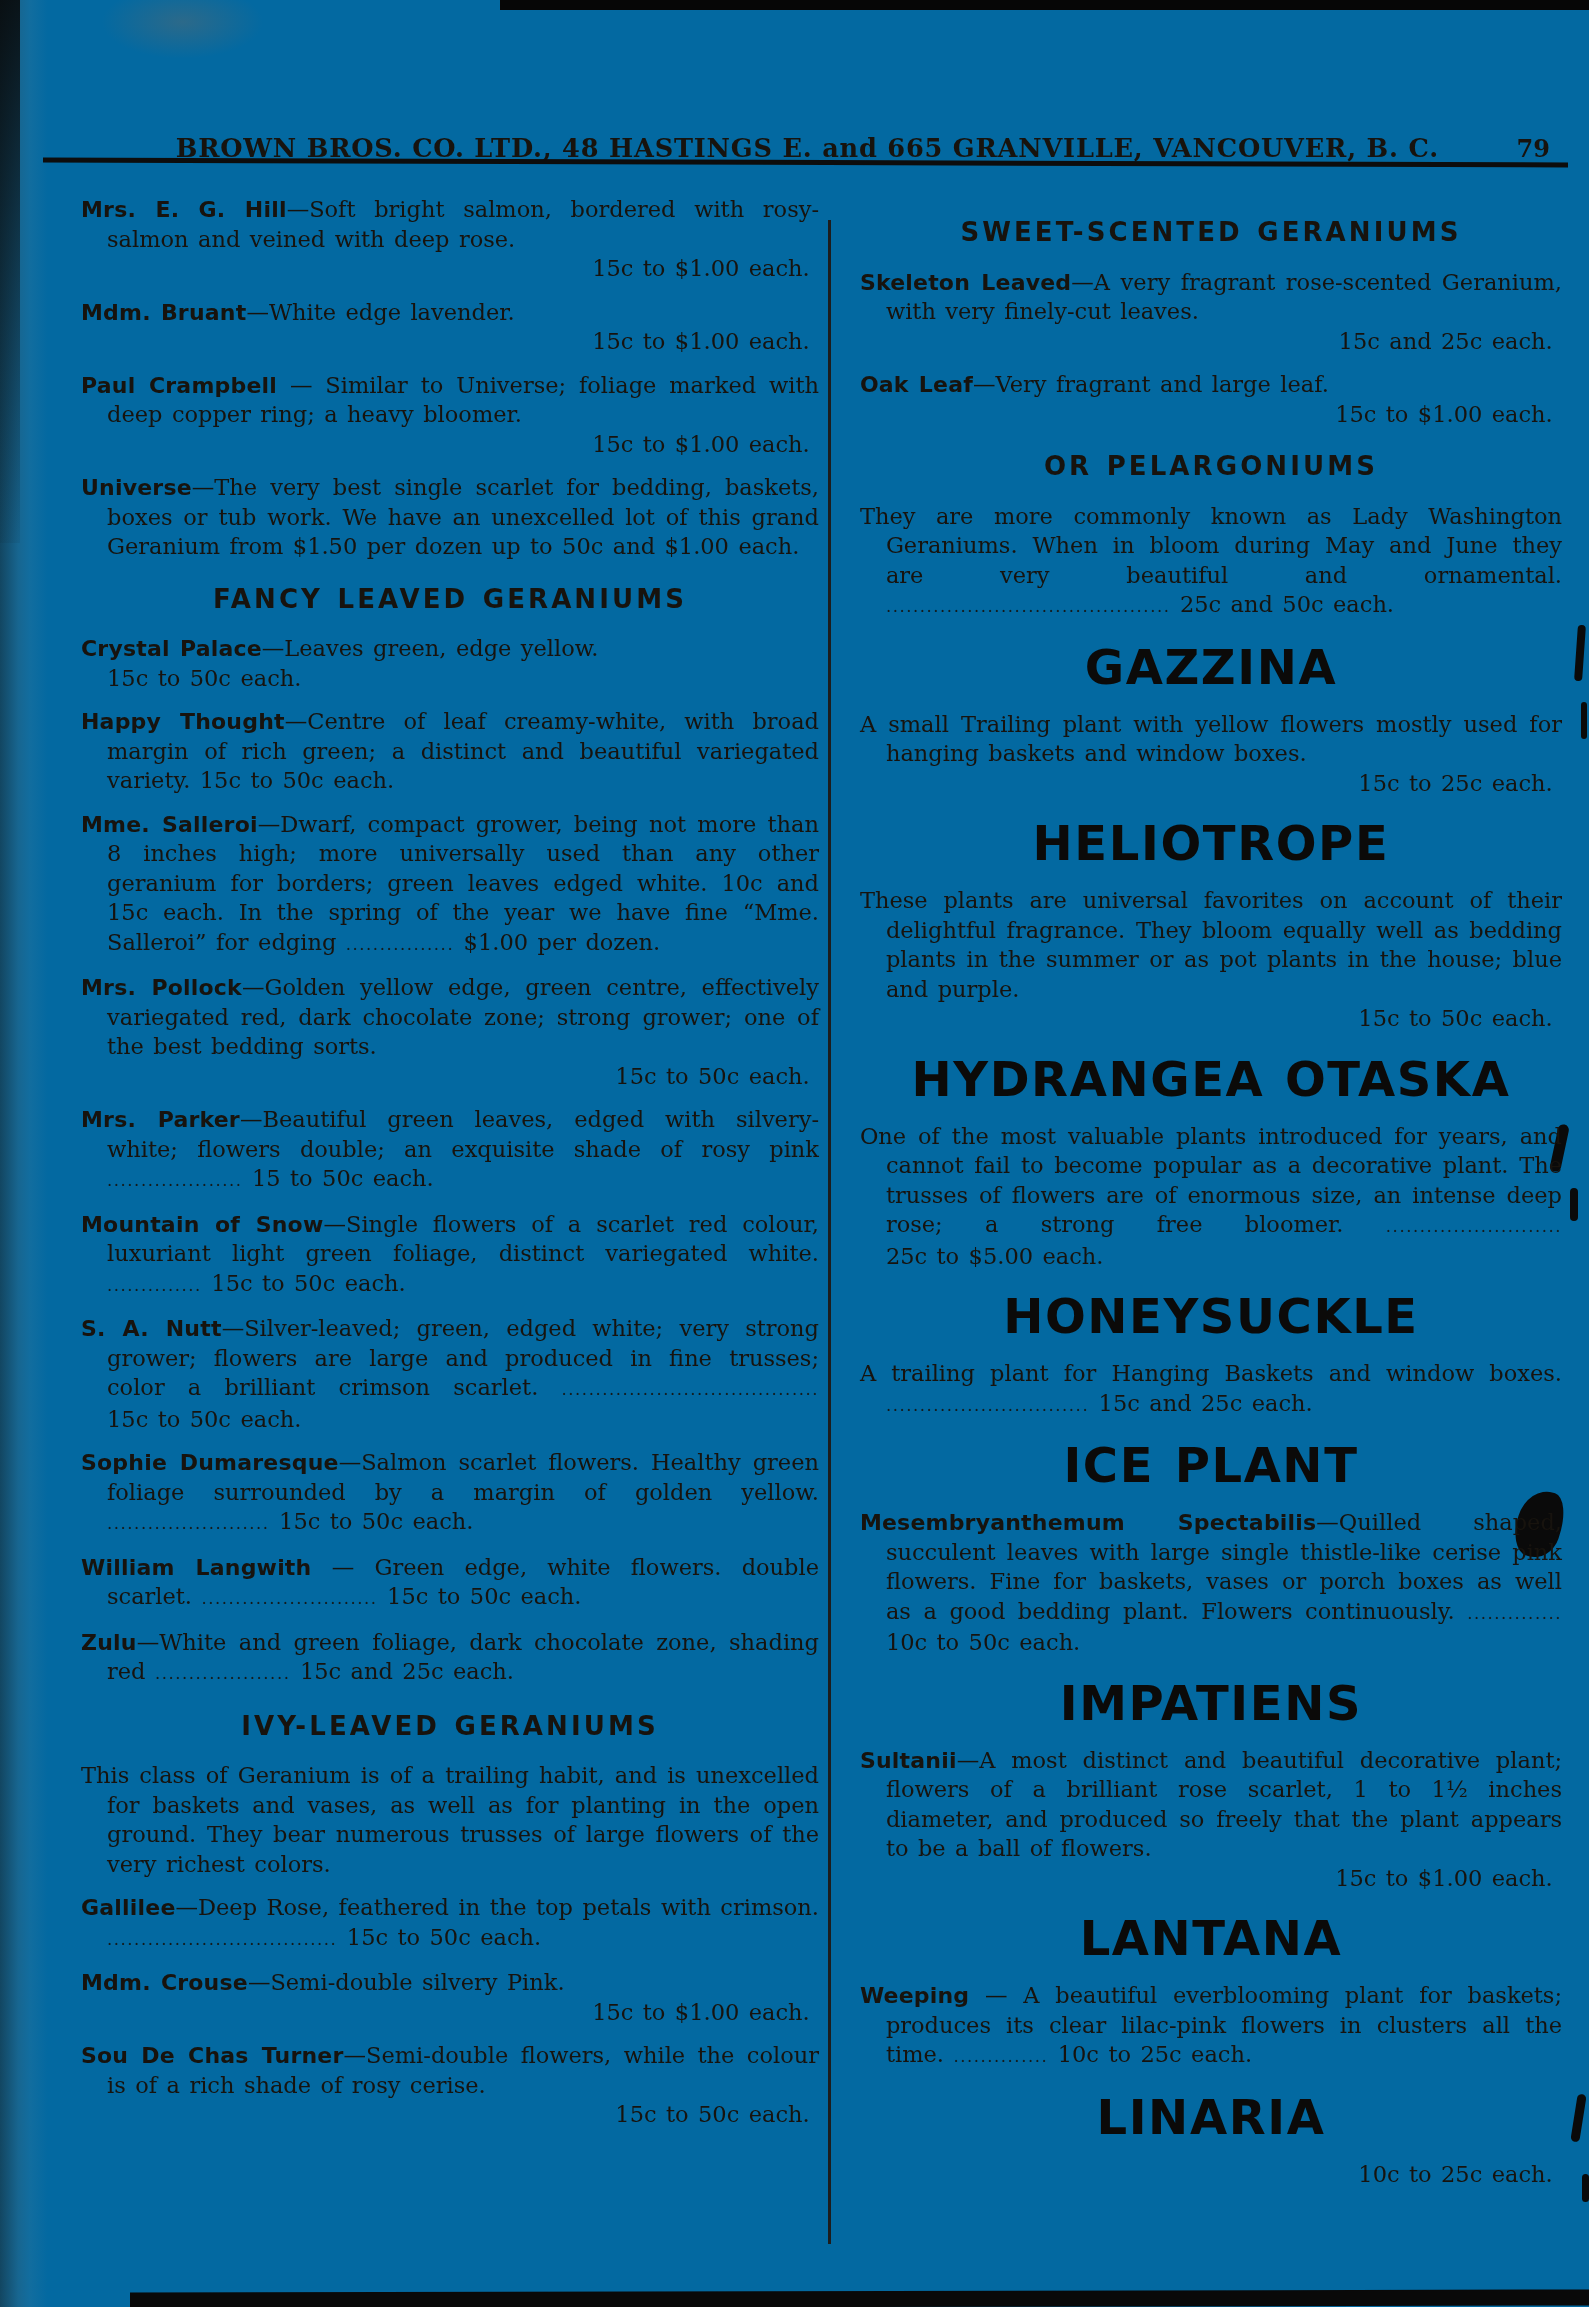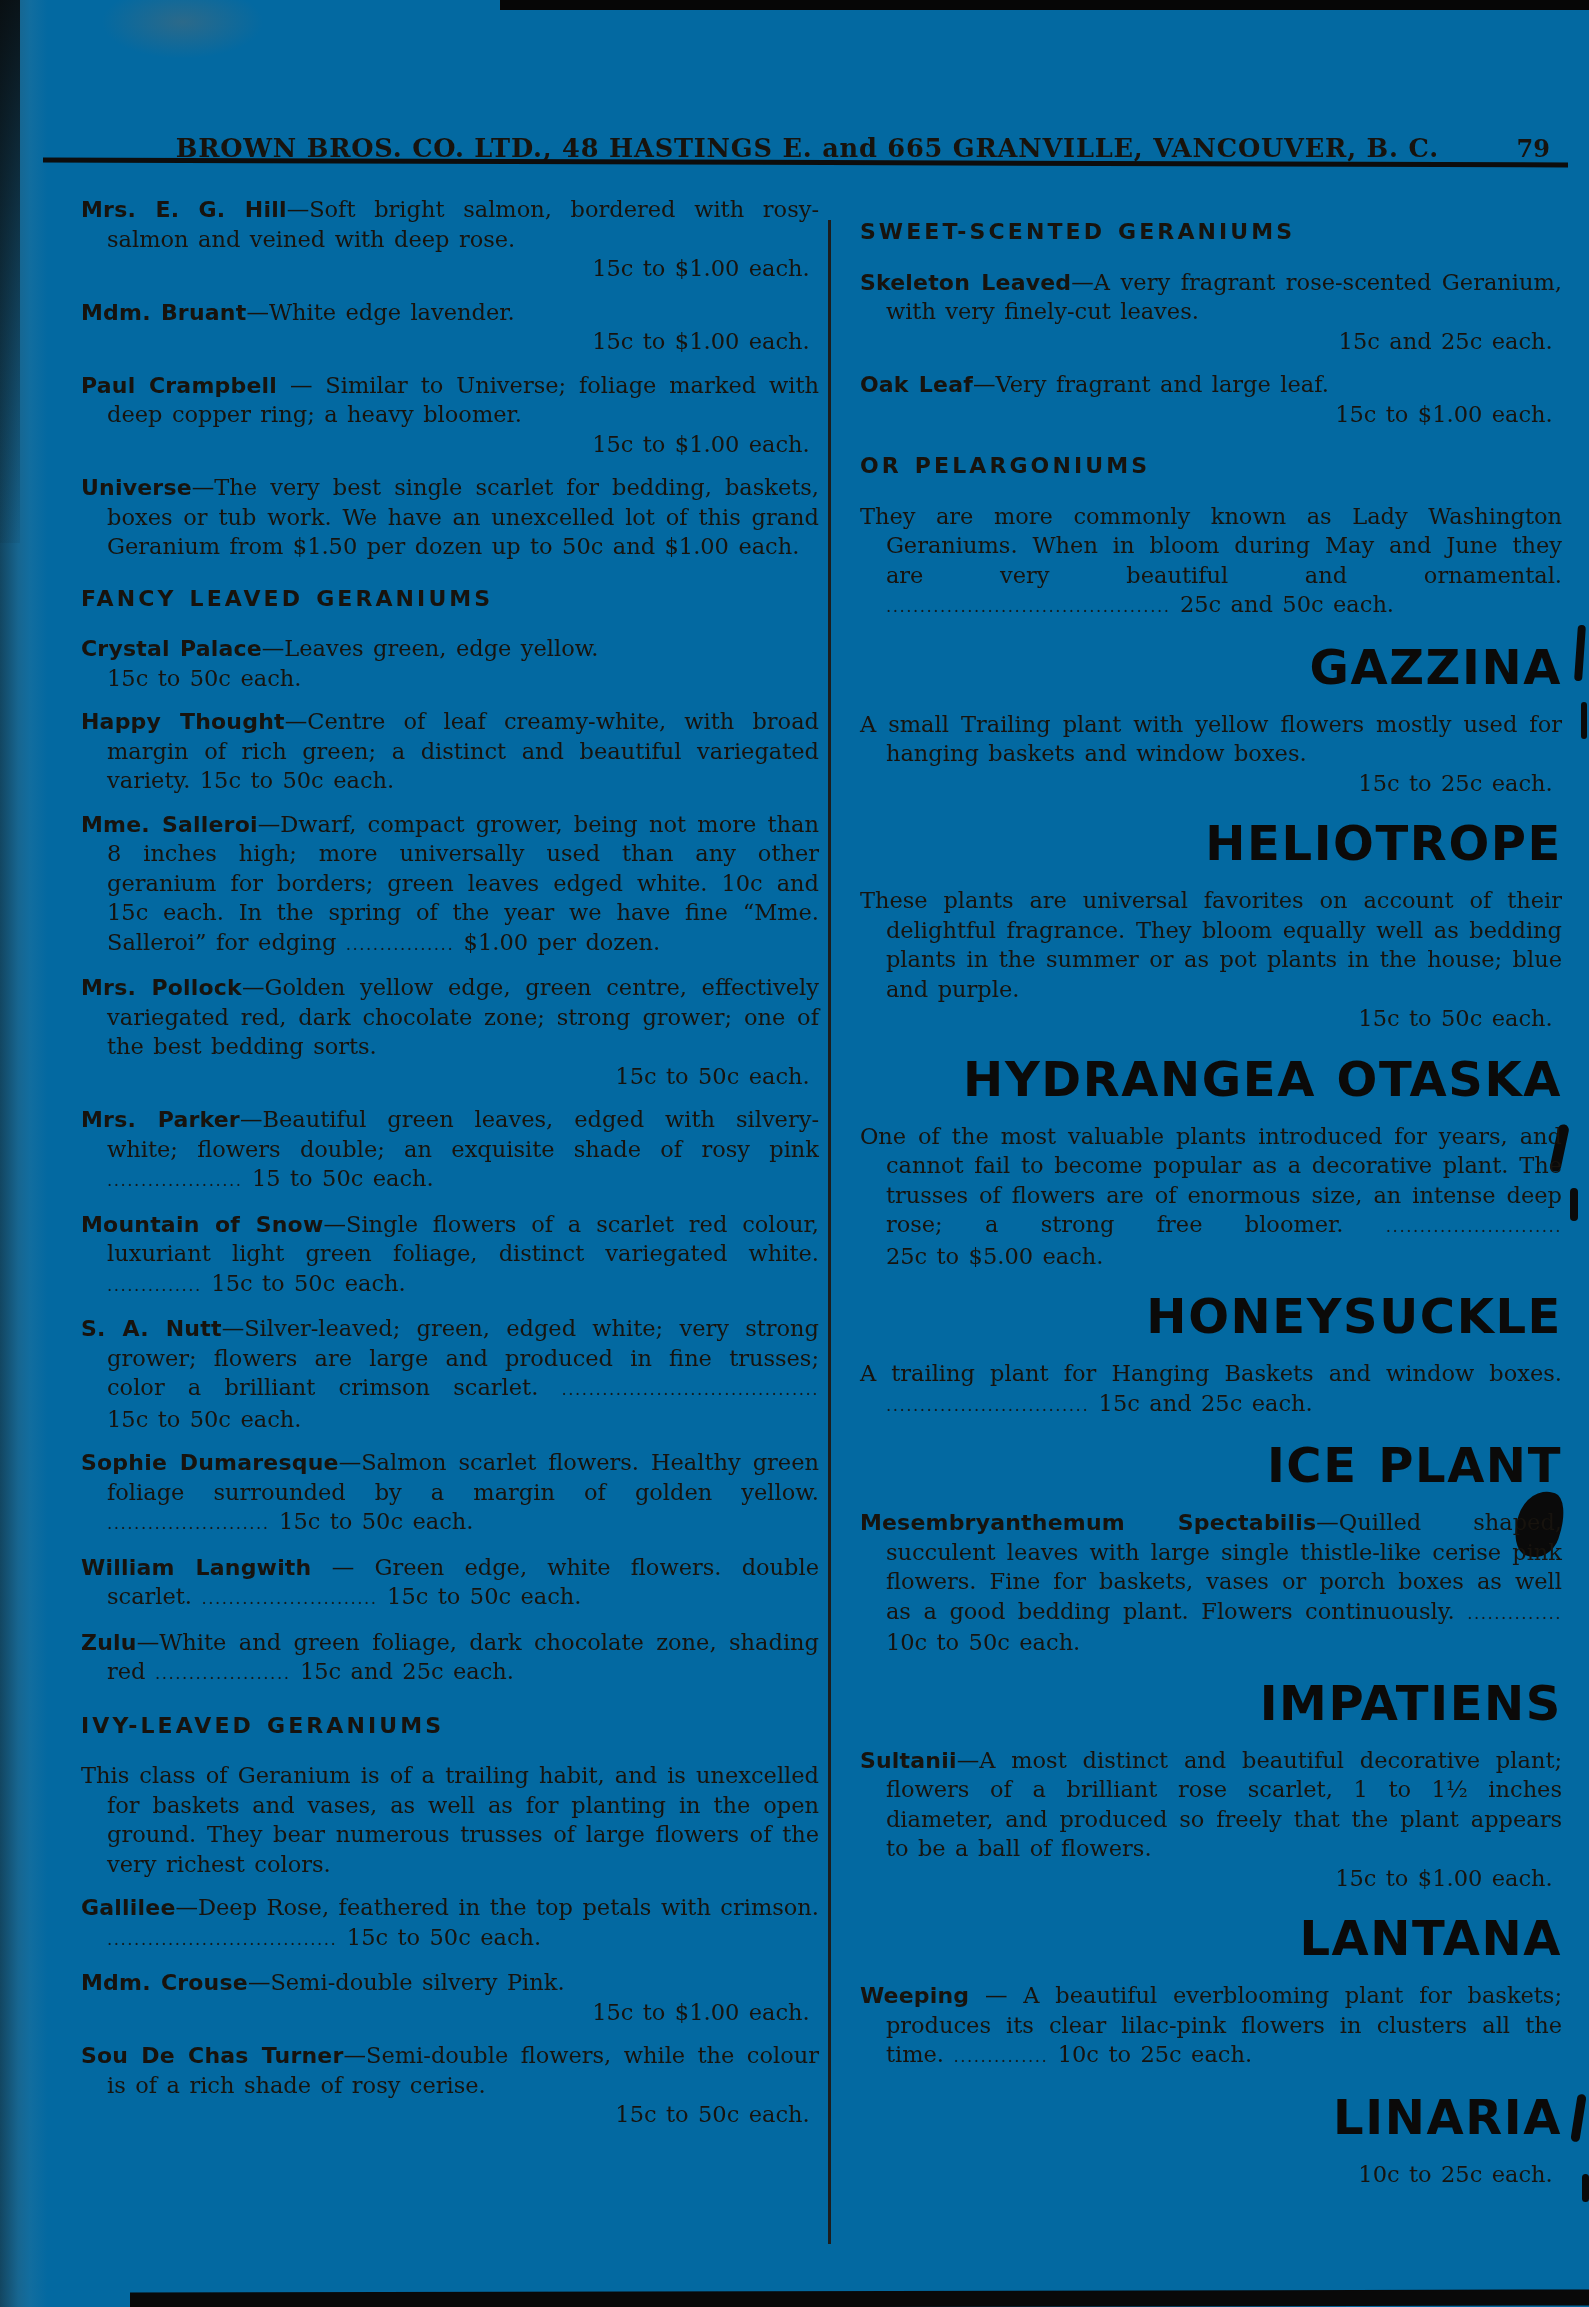--- a/index.html
+++ b/index.html
@@ -39,23 +39,23 @@
   .col.right{flex:1; padding-left:20px;}
 
   .block{margin-bottom:14px;}
   .body{margin:0; padding-left:26px; text-indent:-26px;}
   .lead{font-family:"DejaVu Sans", sans-serif; font-weight:bold; font-size:22px; letter-spacing:0.2px;}
   .dots{font-size:16.3px; letter-spacing:1.6px; opacity:.92; white-space:nowrap;}
   .price{white-space:nowrap;}
   .price-line{text-align:right; padding-right:9.3px;}
   .price-line.left{text-align:left; padding-left:26px; padding-right:0;}
 
-  .sec-heading{text-align:left; font-family:"DejaVu Sans", sans-serif; font-weight:bold;
-    font-size:22px; letter-spacing:3.1px; line-height:34px; margin:20px 0 18.6px; text-indent:0;}
-  .display-heading{text-align:right; font-family:"DejaVu Sans", sans-serif; font-weight:bold;
+  .sec-heading{text-align:center; font-family:"DejaVu Sans", sans-serif; font-weight:bold;
+    font-size:26px; letter-spacing:3.1px; line-height:34px; margin:20px 0 18.6px; text-indent:0;}
+  .display-heading{text-align:center; font-family:"DejaVu Sans", sans-serif; font-weight:bold;
     font-size:48px; letter-spacing:1.6px; line-height:51px; margin:20px 0 17px; text-indent:0;
     color:#0b0a09;}
 </style>
 </head>
 <body>
 
 <div class="page">
   <div class="spine-shadow"></div>
   <div class="spine-dark"></div>
   <div class="corner-smudge"></div>

